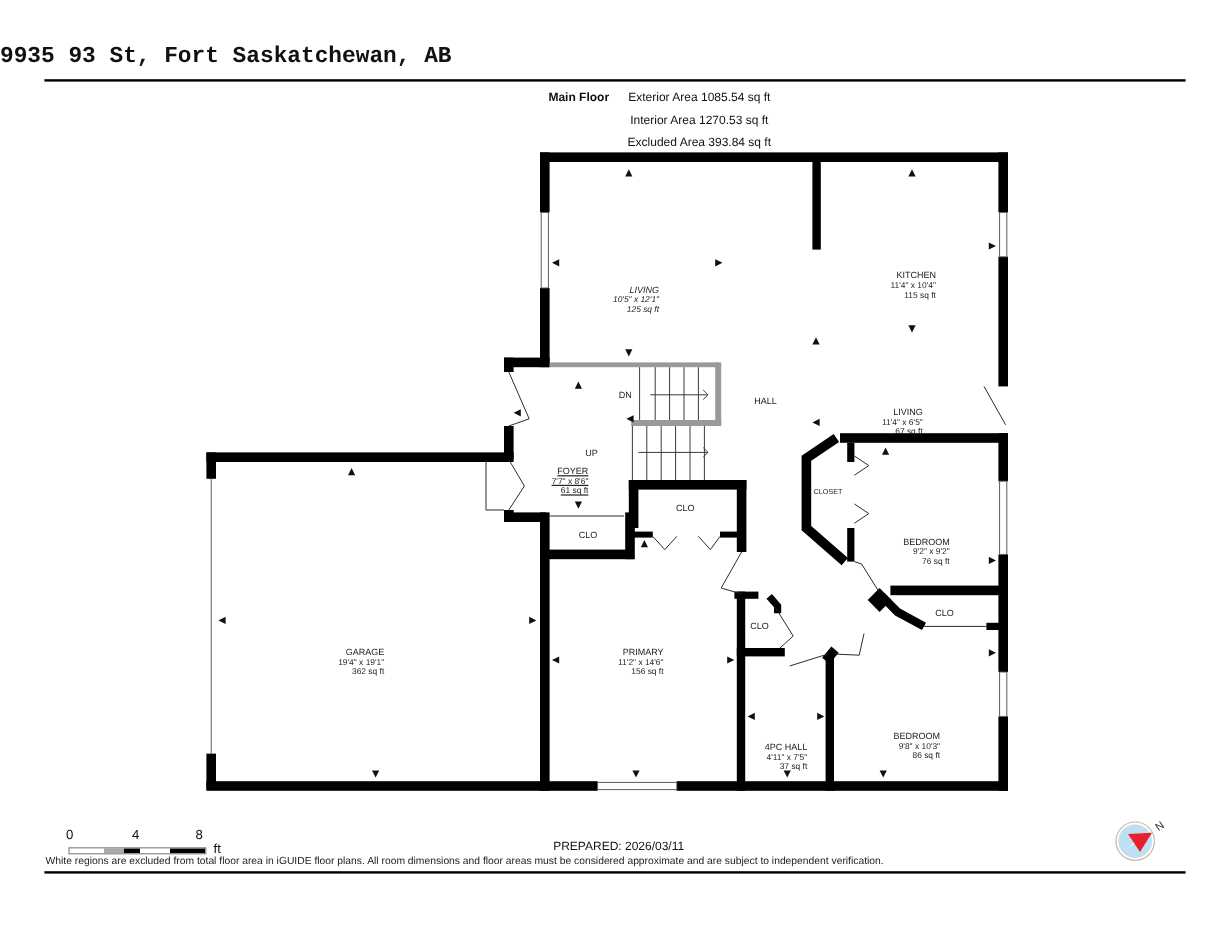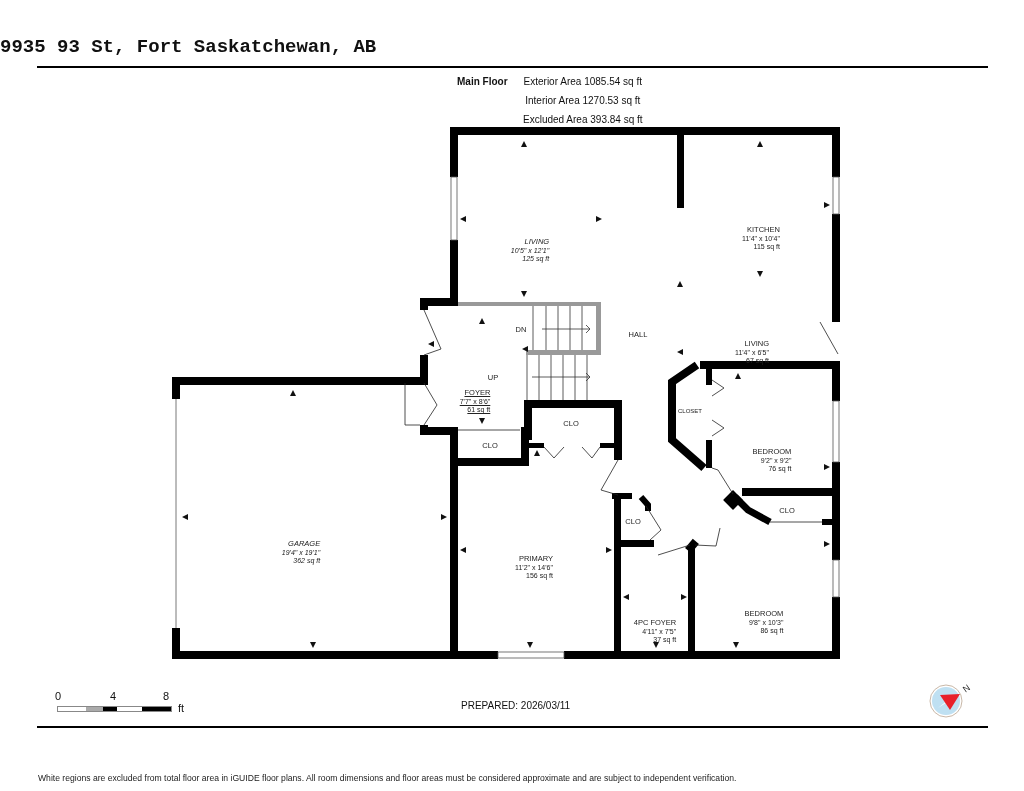--- a/index.html
+++ b/index.html
@@ -8,21 +8,21 @@
   .rule { position:absolute; left:37px; width:951px; height:2px; background:#000; }
   .areas { position:absolute; left:457px; top:72px; font-size:10px; line-height:19px; }
   .areas .floor { position:absolute; left:0; top:0; font-weight:bold; white-space:nowrap; }
   .areas .vals { position:absolute; left:66px; top:0; white-space:nowrap;text-align:center; }
   svg.plan { position:absolute; left:0; top:0; }
   .lbl { position:absolute; text-align:right; font-size:7px; line-height:8.5px; color:#222; white-space:nowrap; transform:translateX(-50%);margin-top:32px; }
   .lbl .n { font-size:7.5px; }
   .small { position:absolute; font-size:7.5px; color:#222; white-space:nowrap; transform:translateX(-50%); }
   .scale { position:absolute; left:55px; top:690px; font-size:11px; }
   .prepared { position:absolute; left:461px; top:700px; font-size:10px; }
-  .disclaimer { position:absolute; left:38px; top:773px; font-size:8.6px; color:#222; white-space:nowrap; }
+  .disclaimer { position:absolute; left:38px; top:712px; font-size:8.6px; color:#222; white-space:nowrap; }
   .compass { position:absolute; left:928px; top:680px; }
 </style>
 </head>
 <body>
 
 <div class="title">9935 93 St, Fort Saskatchewan, AB</div>
 <div class="rule" style="top:66px;"></div>
 
 <div class="areas">
   <div class="floor">Main Floor</div>
@@ -187,32 +187,32 @@
 <div class="lbl" style="left:475px;top:357px;text-decoration:underline;">
   <div class="n">FOYER</div>
   <div>7'7" x 8'6"</div>
   <div>61 sq ft</div>
 </div>
 <div class="lbl" style="left:772px;top:416px;">
   <div class="n">BEDROOM</div>
   <div>9'2" x 9'2"</div>
   <div>76 sq ft</div>
 </div>
-<div class="lbl" style="left:301px;top:508px;font-style:italic;">
+<div class="lbl" style="left:301px;top:508px;">
   <div class="n">GARAGE</div>
   <div>19'4" x 19'1"</div>
   <div>362 sq ft</div>
 </div>
-<div class="lbl" style="left:534px;top:523px;">
+<div class="lbl" style="left:534px;top:508px;">
   <div class="n">PRIMARY</div>
   <div>11'2" x 14'6"</div>
   <div>156 sq ft</div>
 </div>
 <div class="lbl" style="left:655px;top:587px;">
-  <div class="n">4PC FOYER</div>
+  <div class="n">4PC HALL</div>
   <div>4'11" x 7'5"</div>
   <div>37 sq ft</div>
 </div>
 <div class="lbl" style="left:764px;top:578px;">
   <div class="n">BEDROOM</div>
   <div>9'8" x 10'3"</div>
   <div>86 sq ft</div>
 </div>
 
 <div class="small" style="left:638px;top:330px;">HALL</div>

